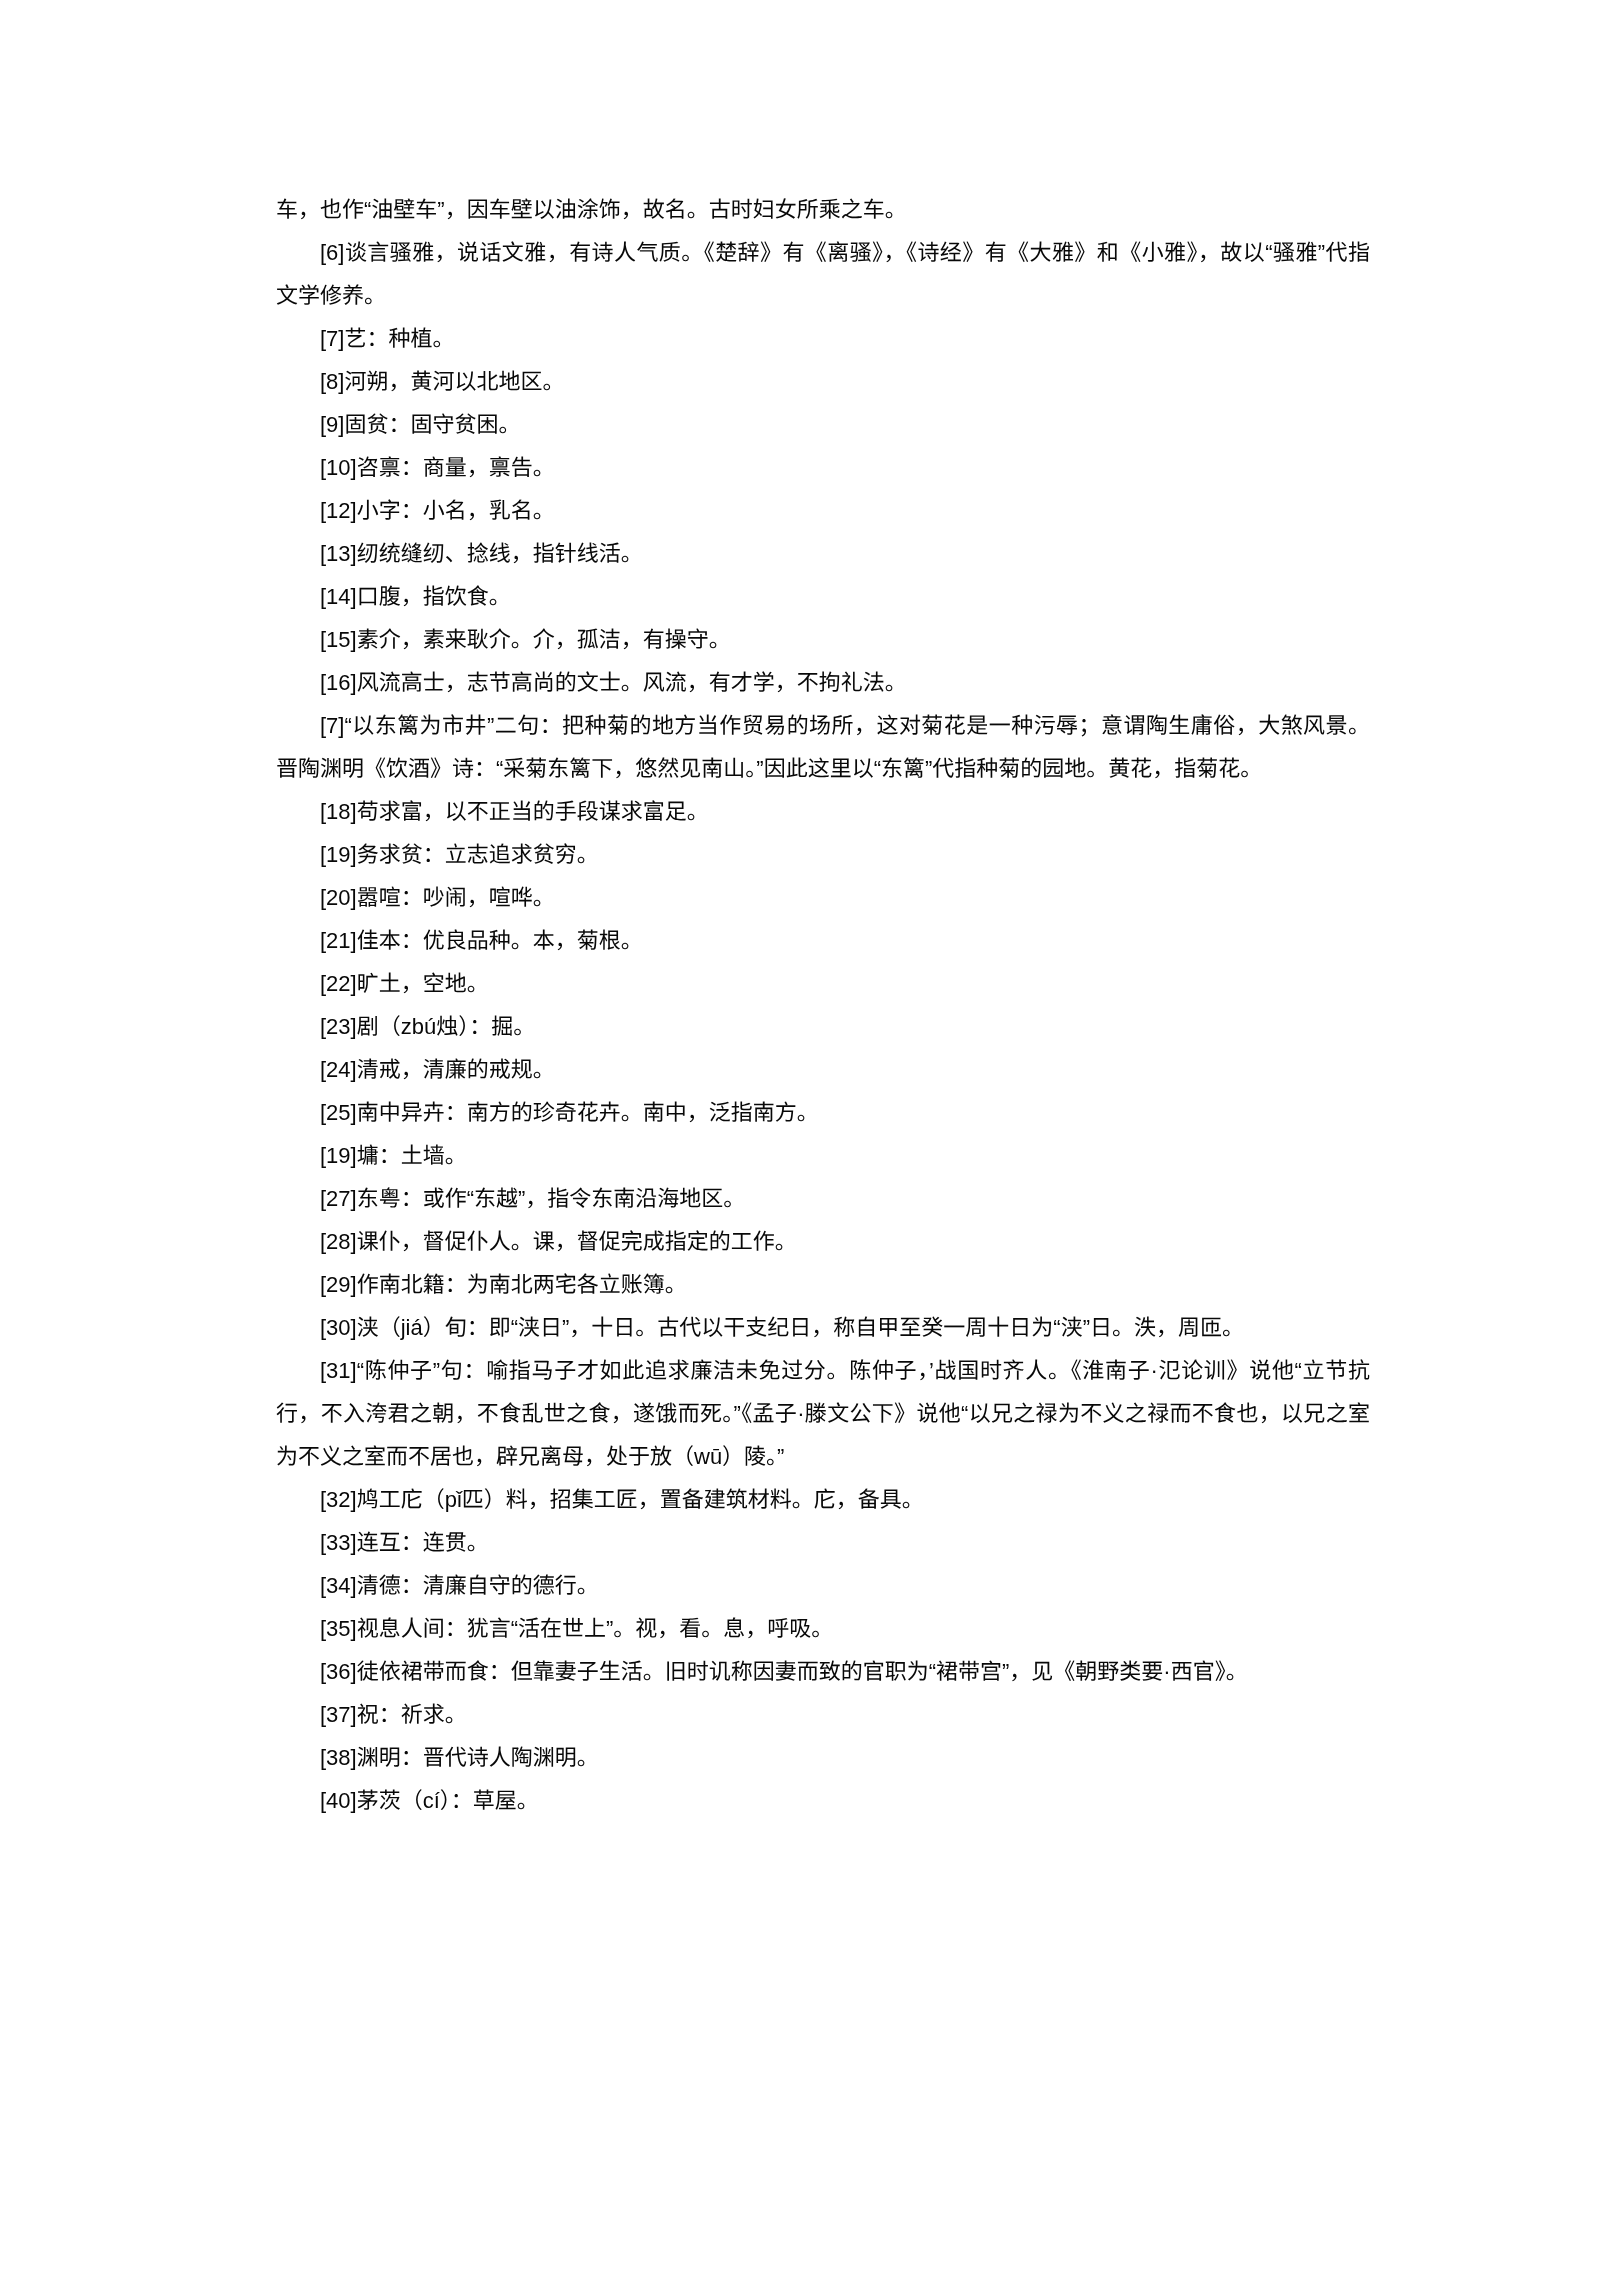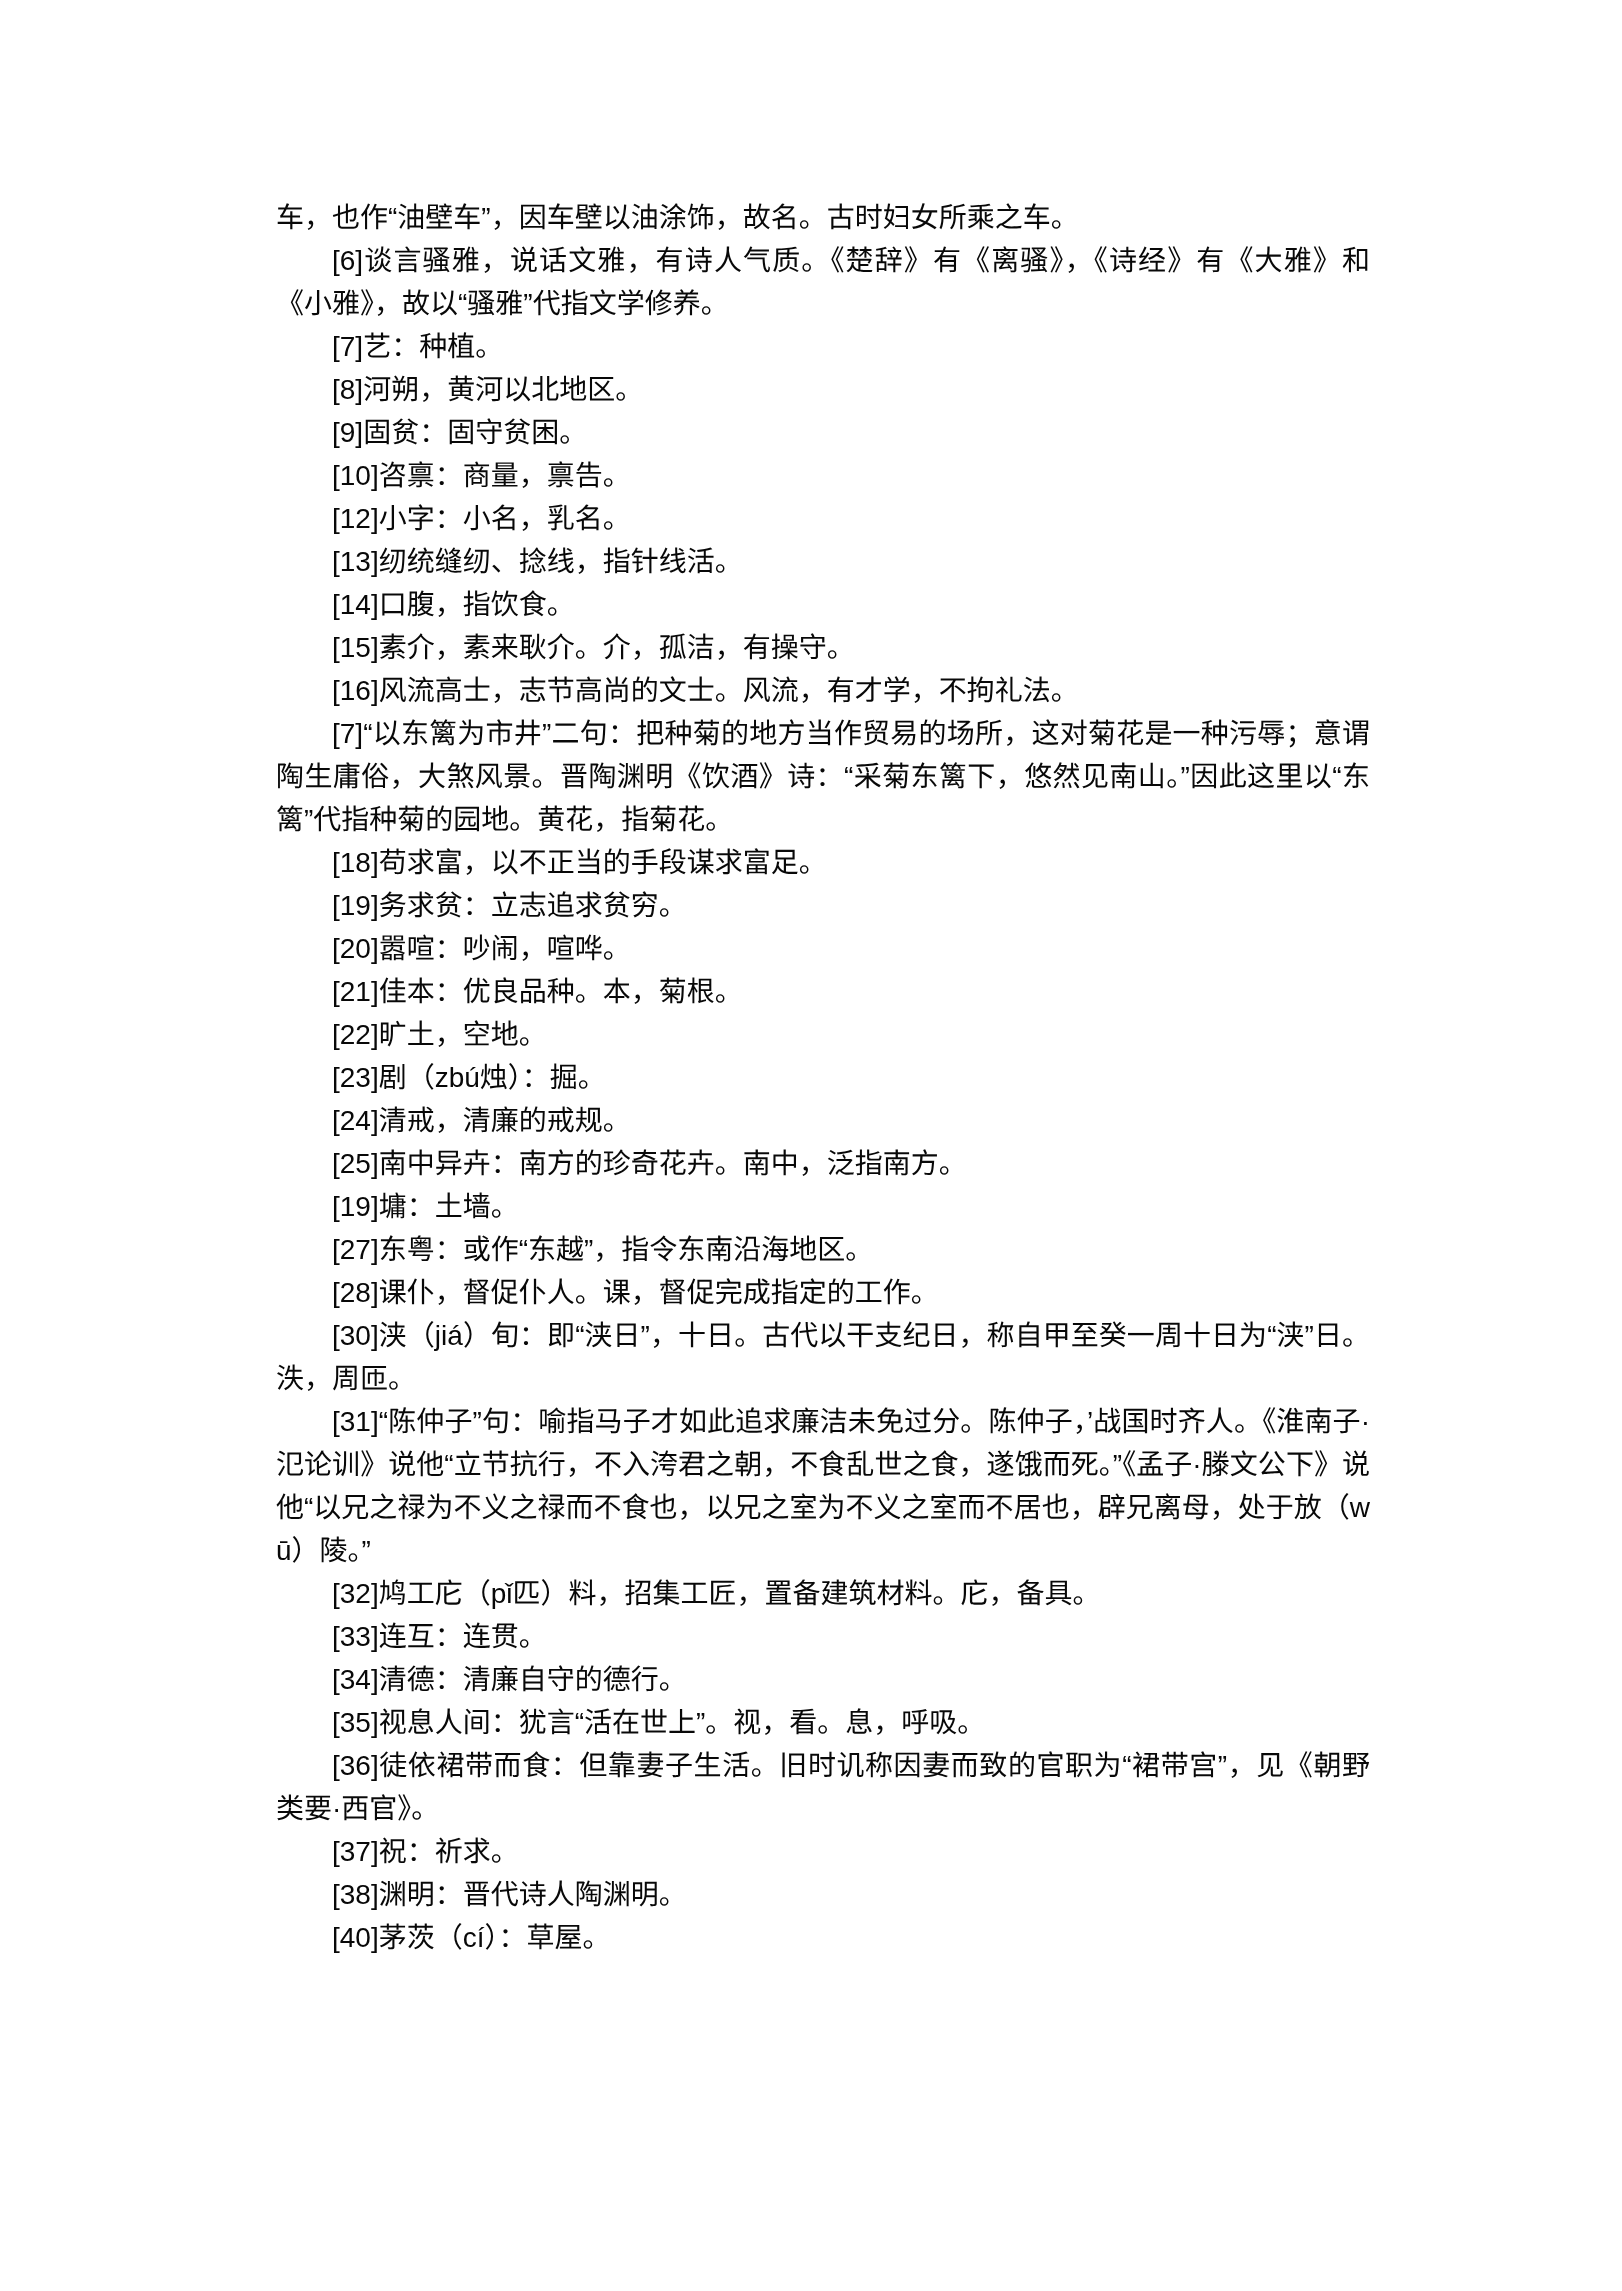--- a/index.html
+++ b/index.html
@@ -11,24 +11,24 @@
     position: relative;
     width: 1622px;
     height: 2292px;
     background: #ffffff;
     overflow: hidden;
     font-family: "Liberation Sans", "DejaVu Sans", sans-serif;
   }
   .content {
     position: absolute;
     left: 276px;
-    top: 196px;
+    top: 188px;
     width: 1094px;
     color: #080808;
-    font-size: 28px;
+    font-size: 22px;
     line-height: 43px;
     font-weight: 500;
     text-align: justify;
     letter-spacing: 0;
   }
   .content p {
     margin: 0;
     padding: 0;
     text-indent: 2em;
     word-break: break-all;
@@ -58,20 +58,21 @@
       <p>[19]务求贫：立志追求贫穷。</p>
       <p>[20]嚣喧：吵闹，喧哗。</p>
       <p>[21]佳本：优良品种。本，菊根。</p>
       <p>[22]旷土，空地。</p>
       <p>[23]剧（zbú烛）：掘。</p>
       <p>[24]清戒，清廉的戒规。</p>
       <p>[25]南中异卉：南方的珍奇花卉。南中，泛指南方。</p>
       <p>[19]墉：土墙。</p>
       <p>[27]东粤：或作“东越”，指令东南沿海地区。</p>
       <p>[28]课仆，督促仆人。课，督促完成指定的工作。</p>
+      <p>[29]作南北籍：为南北两宅各立账簿。</p>
       <p>[30]浃（jiá）旬：即“浃日”，十日。古代以干支纪日，称自甲至癸一周十日为“浃”日。泆，周匝。</p>
       <p>[31]“陈仲子”句：喻指马子才如此追求廉洁未免过分。陈仲子，’战国时齐人。《淮南子·氾论训》说他“立节抗行，不入洿君之朝，不食乱世之食，遂饿而死。”《孟子·滕文公下》说他“以兄之禄为不义之禄而不食也，以兄之室为不义之室而不居也，辟兄离母，处于放（wū）陵。”</p>
       <p>[32]鸠工庀（pǐ匹）料，招集工匠，置备建筑材料。庀，备具。</p>
       <p>[33]连互：连贯。</p>
       <p>[34]清德：清廉自守的德行。</p>
       <p>[35]视息人间：犹言“活在世上”。视，看。息，呼吸。</p>
       <p>[36]徒依裙带而食：但靠妻子生活。旧时讥称因妻而致的官职为“裙带宫”，见《朝野类要·西官》。</p>
       <p>[37]祝：祈求。</p>
       <p>[38]渊明：晋代诗人陶渊明。</p>
       <p>[40]茅茨（cí）：草屋。</p>

